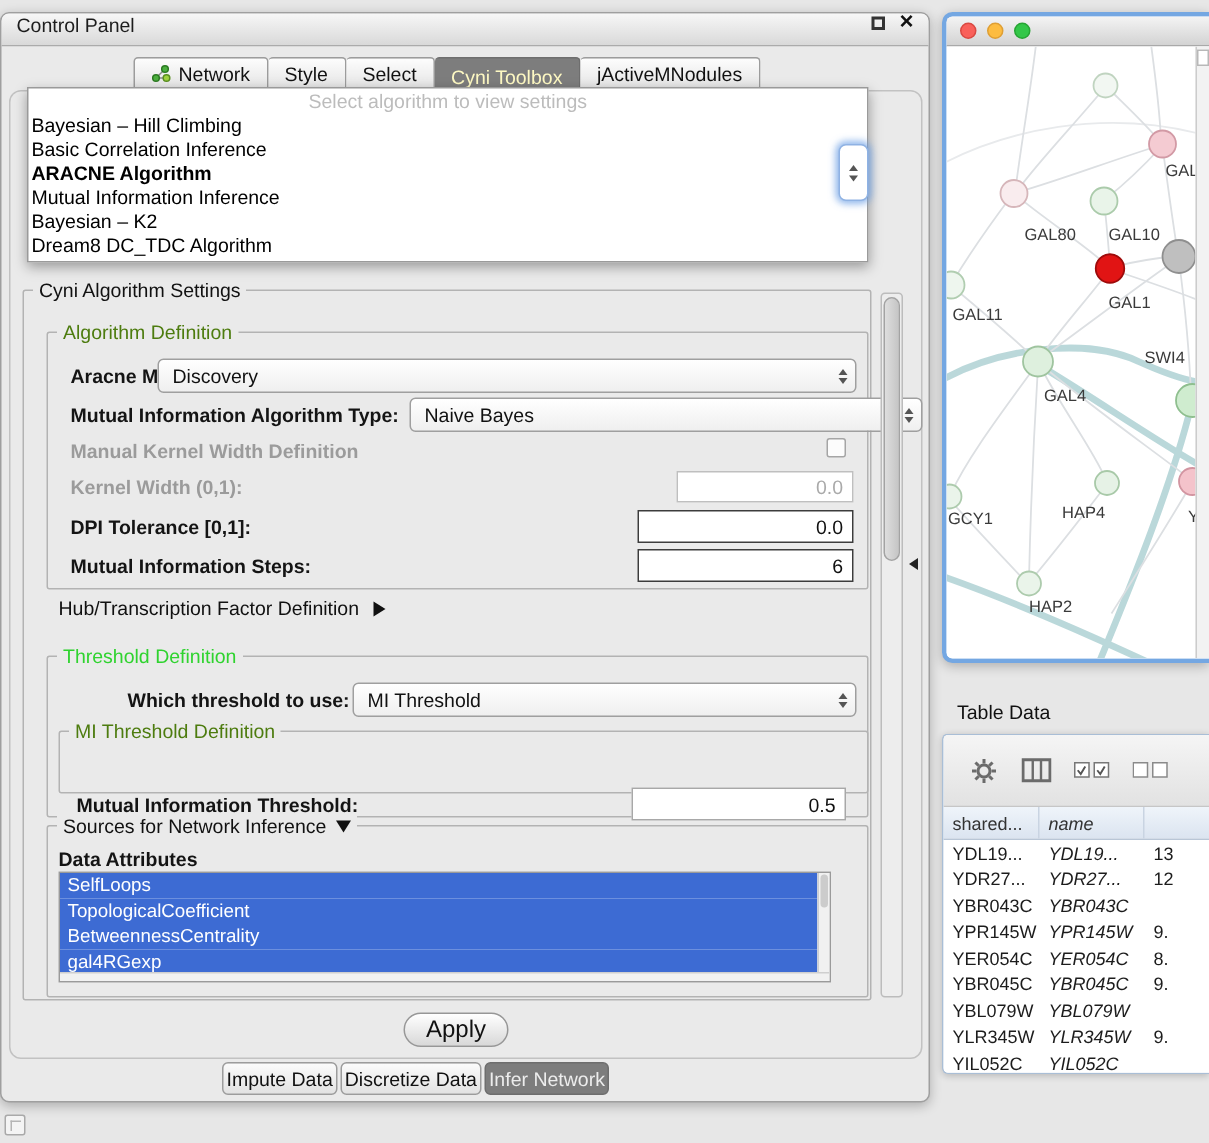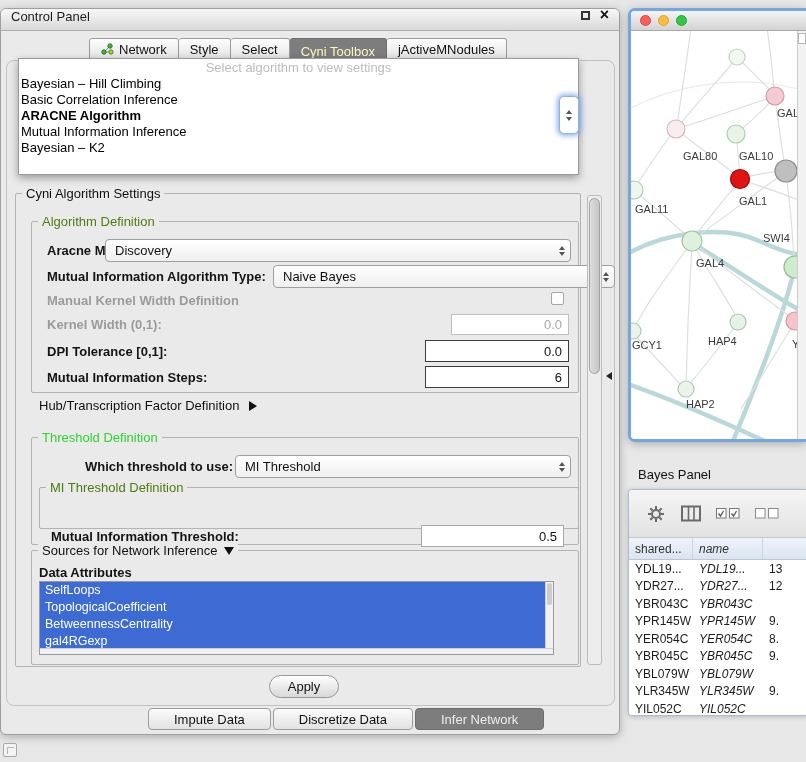--- a/index.html
+++ b/index.html
@@ -74,25 +74,25 @@
   .list-vsb { position:absolute; right:0; top:0; bottom:6px; width:8px; background:#f1f1f1; border-left:1px solid #cfcfcf; }
   .list-vsb .th2m { position:absolute; top:1px; left:1px; width:5px; height:22px; background:#cccccc; border-radius:3px; }
   .list-hsb { position:absolute; left:0; right:0; bottom:0; height:6px; background:#f1f1f1; border-top:1px solid #cfcfcf; }
 
   .sb { position:absolute; left:586px; top:186px; width:15px; height:470px; background:#ededed;
         border:1px solid #bcbcbc; border-radius:3px; }
   .sb .thumb { position:absolute; left:1px; right:1px; top:2px; height:176px;
                background:linear-gradient(90deg,#dedede,#c5c5c5); border:1px solid #a3a3a3; border-radius:6px; }
 
   .apply { position:absolute; left:268px; top:666px; width:70px; height:23px; border-radius:12px;
-           border:1px solid #979797; background:linear-gradient(#ffffff,#d8d8d8); font-size:13px; color:#111;
+           border:1px solid #979797; background:linear-gradient(#ffffff,#d8d8d8); font-size:16px; color:#111;
            display:flex; align-items:center; justify-content:center; }
 
   .btabs { position:absolute; left:147px; top:699px; display:flex; height:22px; gap:2px; }
-  .btab { padding:0 25px; font-size:13px; color:#111; display:flex; align-items:center;
+  .btab { padding:0 2px; font-size:13px; color:#111; display:flex; align-items:center;
           background:linear-gradient(#fbfbfb,#e2e2e2); border:1px solid #9c9c9c; border-radius:4px; white-space:nowrap; }
   .btab.active { background:#7d7d7d; color:#ededed; border-color:#6e6e6e; }
 
   .collapse { position:absolute; left:605px; top:363px; width:0; height:0;
               border-top:4px solid transparent; border-bottom:4px solid transparent; border-right:6px solid #222; }
 
   
   .nw { position:absolute; left:628px; top:8px; width:178px; height:434px; background:#fff;
         border:3px solid #74a7e2; border-right:none; border-radius:7px 0 0 7px;
         box-shadow:0 2px 8px rgba(0,0,0,.25); overflow:hidden; }
@@ -261,20 +261,21 @@
 
     <div class="collapse"></div>
 
     <div class="popup">
       <div class="ph">Select algorithm to view settings</div>
       <div class="opt">Bayesian – Hill Climbing</div>
       <div class="opt">Basic Correlation Inference</div>
       <div class="opt selected">ARACNE Algorithm</div>
       <div class="opt">Mutual Information Inference</div>
       <div class="opt">Bayesian – K2</div>
+      <div class="opt">Dream8 DC_TDC Algorithm</div>
     </div>
     <div class="combo-frag">
       <span class="aru"></span>
       <span class="ard"></span>
     </div>
   </div>
 
   <div class="nw">
     <div class="ntb">
       <span class="light l-red"></span>
@@ -345,21 +346,21 @@
         <text class="netlabel" x="55" y="377">HAP2</text>
         <text class="netlabel" x="161" y="317">Y</text>
       </svg>
       <div class="vstrip">
         <div class="vbox"></div>
       </div>
     </div>
   </div>
 
   <div class="tp-title">
-    <span>Bayes Panel</span>
+    <span>Table Data</span>
   </div>
 
   <div class="tw">
     <div class="ttoolbar">
       <svg width="20" height="20" viewBox="0 0 20 20">
         <g stroke="#6b6b6b" stroke-width="2" fill="none">
           <circle cx="10" cy="10" r="4"></circle>
           <path d="M10 2v3 M10 15v3 M2 10h3 M15 10h3 M4.3 4.3l2.2 2.2 M13.5 13.5l2.2 2.2 M15.7 4.3l-2.2 2.2 M6.5 13.5l-2.2 2.2"></path>
         </g>
       </svg>

